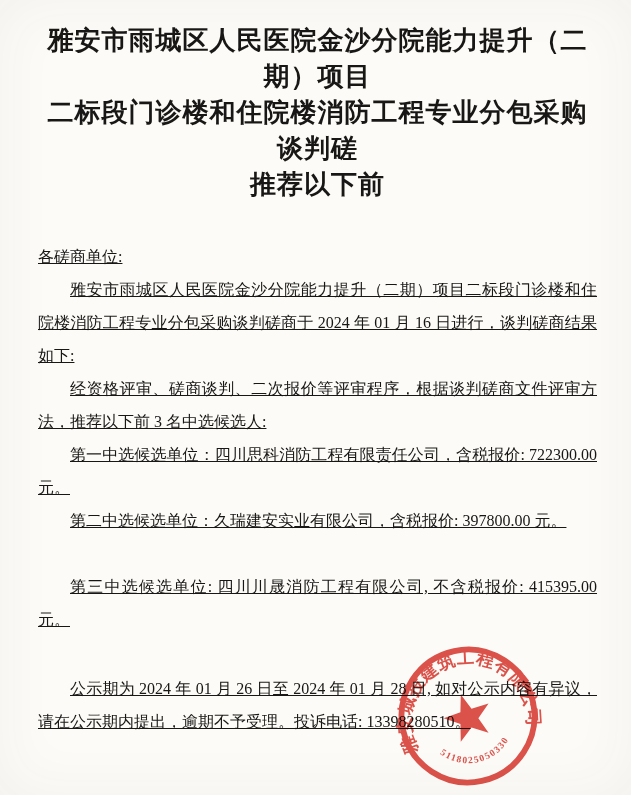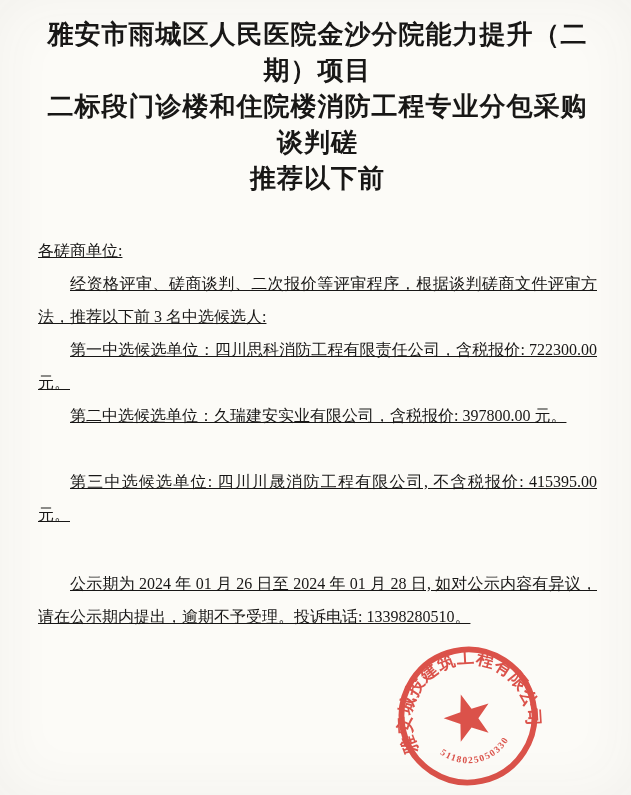--- a/index.html
+++ b/index.html
@@ -5,21 +5,21 @@
   * { margin:0; padding:0; box-sizing:border-box; }
   html, body { width:631px; height:795px; }
   body {
     position:relative;
     background:#fcfbf7;
     color:#181716;
     font-family:"Liberation Serif","DejaVu Serif",serif;
     overflow:hidden;
     box-shadow: inset 0 0 60px rgba(60,55,50,0.05);
   }
-  .page { padding:16px 34px 0 38px; }
+  .page { padding:22px 34px 0 38px; }
 
   .doc-title {
     text-align:center;
     font-family:"DejaVu Sans","Liberation Sans",sans-serif;
     font-weight:bold;
     font-size:26px;
     line-height:36px;
     letter-spacing:1px;
   }
   .doc-title span { display:block; }
@@ -54,20 +54,21 @@
 <div class="page">
 
   <h1 class="doc-title">
     <span>雅安市雨城区人民医院金沙分院能力提升（二期）项目</span>
     <span>二标段门诊楼和住院楼消防工程专业分包采购谈判磋</span>
     <span>推荐以下前</span>
   </h1>
 
   <div class="body-text">
     <p class="salutation">各磋商单位:</p>
+    <p class="indent">雅安市雨城区人民医院金沙分院能力提升（二期）项目二标段门诊楼和住院楼消防工程专业分包采购谈判磋商于 2024 年 01 月 16 日进行，谈判磋商结果如下:</p>
     <p class="indent">经资格评审、磋商谈判、二次报价等评审程序，根据谈判磋商文件评审方法，推荐以下前 3 名中选候选人:</p>
     <p class="indent">第一中选候选单位：四川思科消防工程有限责任公司，含税报价: 722300.00 元。</p>
     <p class="indent">第二中选候选单位：久瑞建安实业有限公司，含税报价: 397800.00 元。</p>
     <p class="indent gap-1">第三中选候选单位: 四川川晟消防工程有限公司, 不含税报价: 415395.00 元。</p>
     <p class="indent gap-2">公示期为 2024 年 01 月 26 日至 2024 年 01 月 28 日, 如对公示内容有异议，请在公示期内提出，逾期不予受理。投诉电话: 13398280510。</p>
   </div>
 
 </div>
 
 <svg class="seal" viewBox="0 0 200 200" aria-hidden="true">

